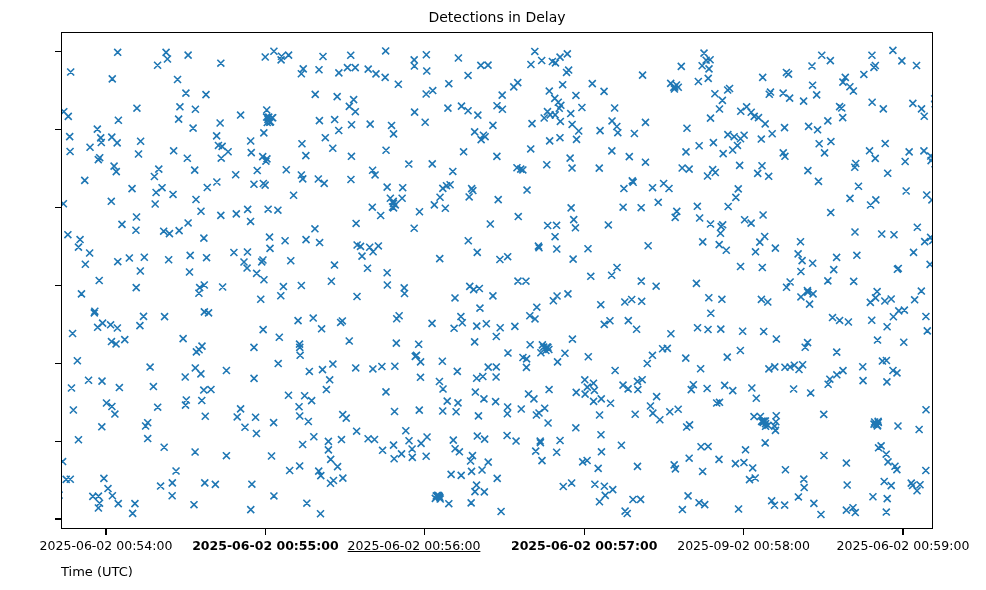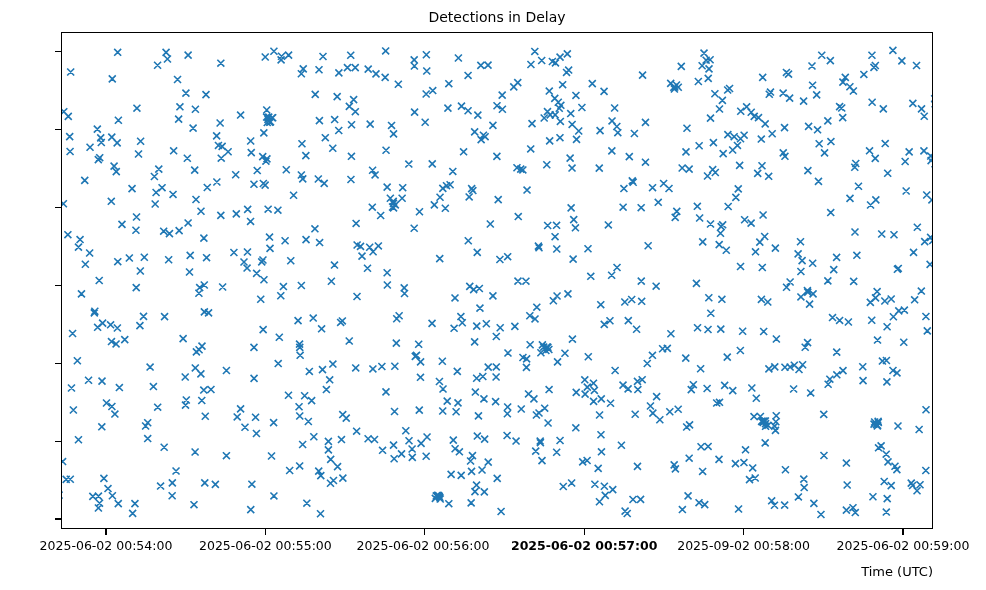--- a/index.html
+++ b/index.html
@@ -59,21 +59,21 @@
     width: 6px;
     height: 1.1px;
     background: #000000;
   }
   
   #x-axis-label {
     position: absolute;
     left: 61px;
     top: 564px;
     width: 872px;
-    text-align: right;
+    text-align: left;
     font-size: 13px;
     line-height: 16px;
     white-space: nowrap;
   }
   .x-tick {
     position: absolute;
     top: 529px;
     width: 1.1px;
     height: 6px;
     background: #000000;
@@ -117,22 +117,22 @@
   <div id="x-ticks">
       <div class="x-tick" style="left: 105.45px;"></div>
       <div class="x-tick" style="left: 264.85px;"></div>
       <div class="x-tick" style="left: 424.25px;"></div>
       <div class="x-tick" style="left: 583.65px;"></div>
       <div class="x-tick" style="left: 743.05px;"></div>
       <div class="x-tick" style="left: 902.45px;"></div>
     </div>
   <div id="x-tick-labels">
       <div class="x-tick-label" style="left: -4px;">2025-06-02 00:54:00</div>
-      <div class="x-tick-label" style="left: 155.4px;">2025-06-02 00:55:00</div>
-      <div class="x-tick-label" style="left: 313px;">2025-06-02 00:56:00</div>
+      <div class="x-tick-label" style="left: 155.4px; font-weight: bold;">2025-06-02 00:55:00</div>
+      <div class="x-tick-label" style="left: 304px; text-decoration: underline;">2025-06-02 00:56:00</div>
       <div class="x-tick-label" style="left: 474.2px; font-weight: bold;">2025-06-02 00:57:00</div>
       <div class="x-tick-label" style="left: 633.6px;">2025-09-02 00:58:00</div>
       <div class="x-tick-label" style="left: 793px;">2025-06-02 00:59:00</div>
     </div>
 
   <div id="x-axis-label">Time (UTC)</div>
 
 </div>
 
 </body></html>

